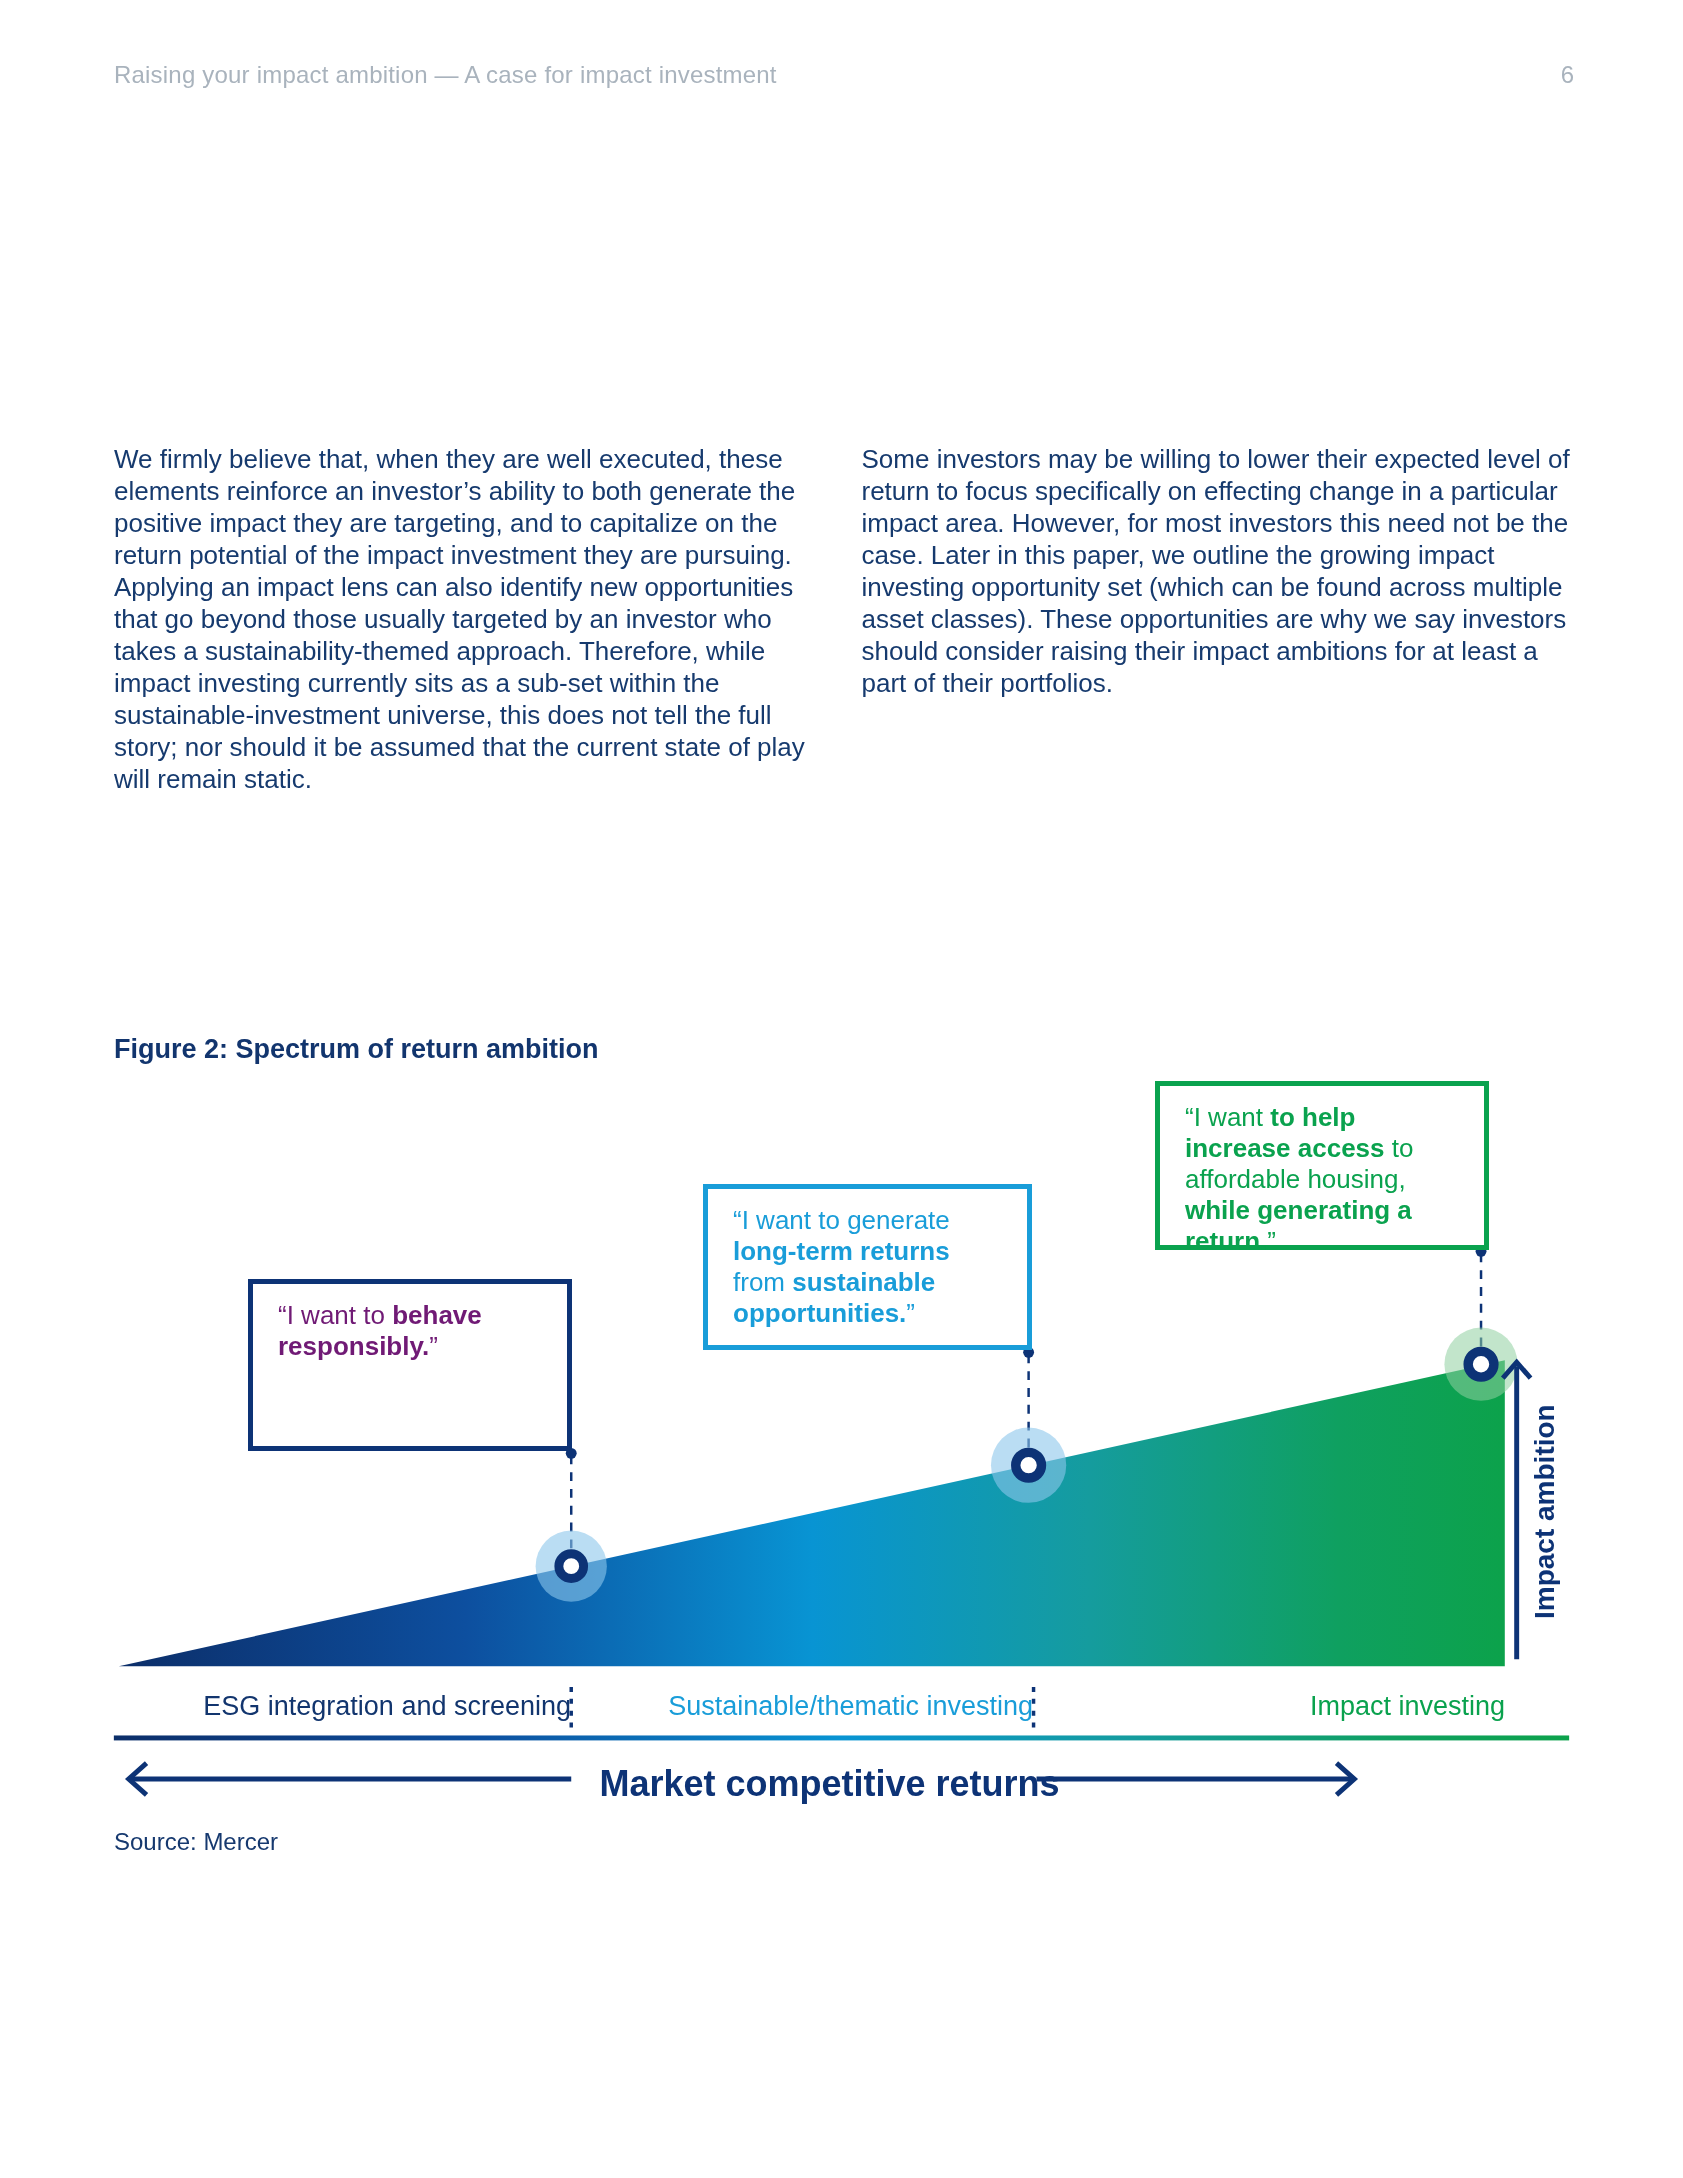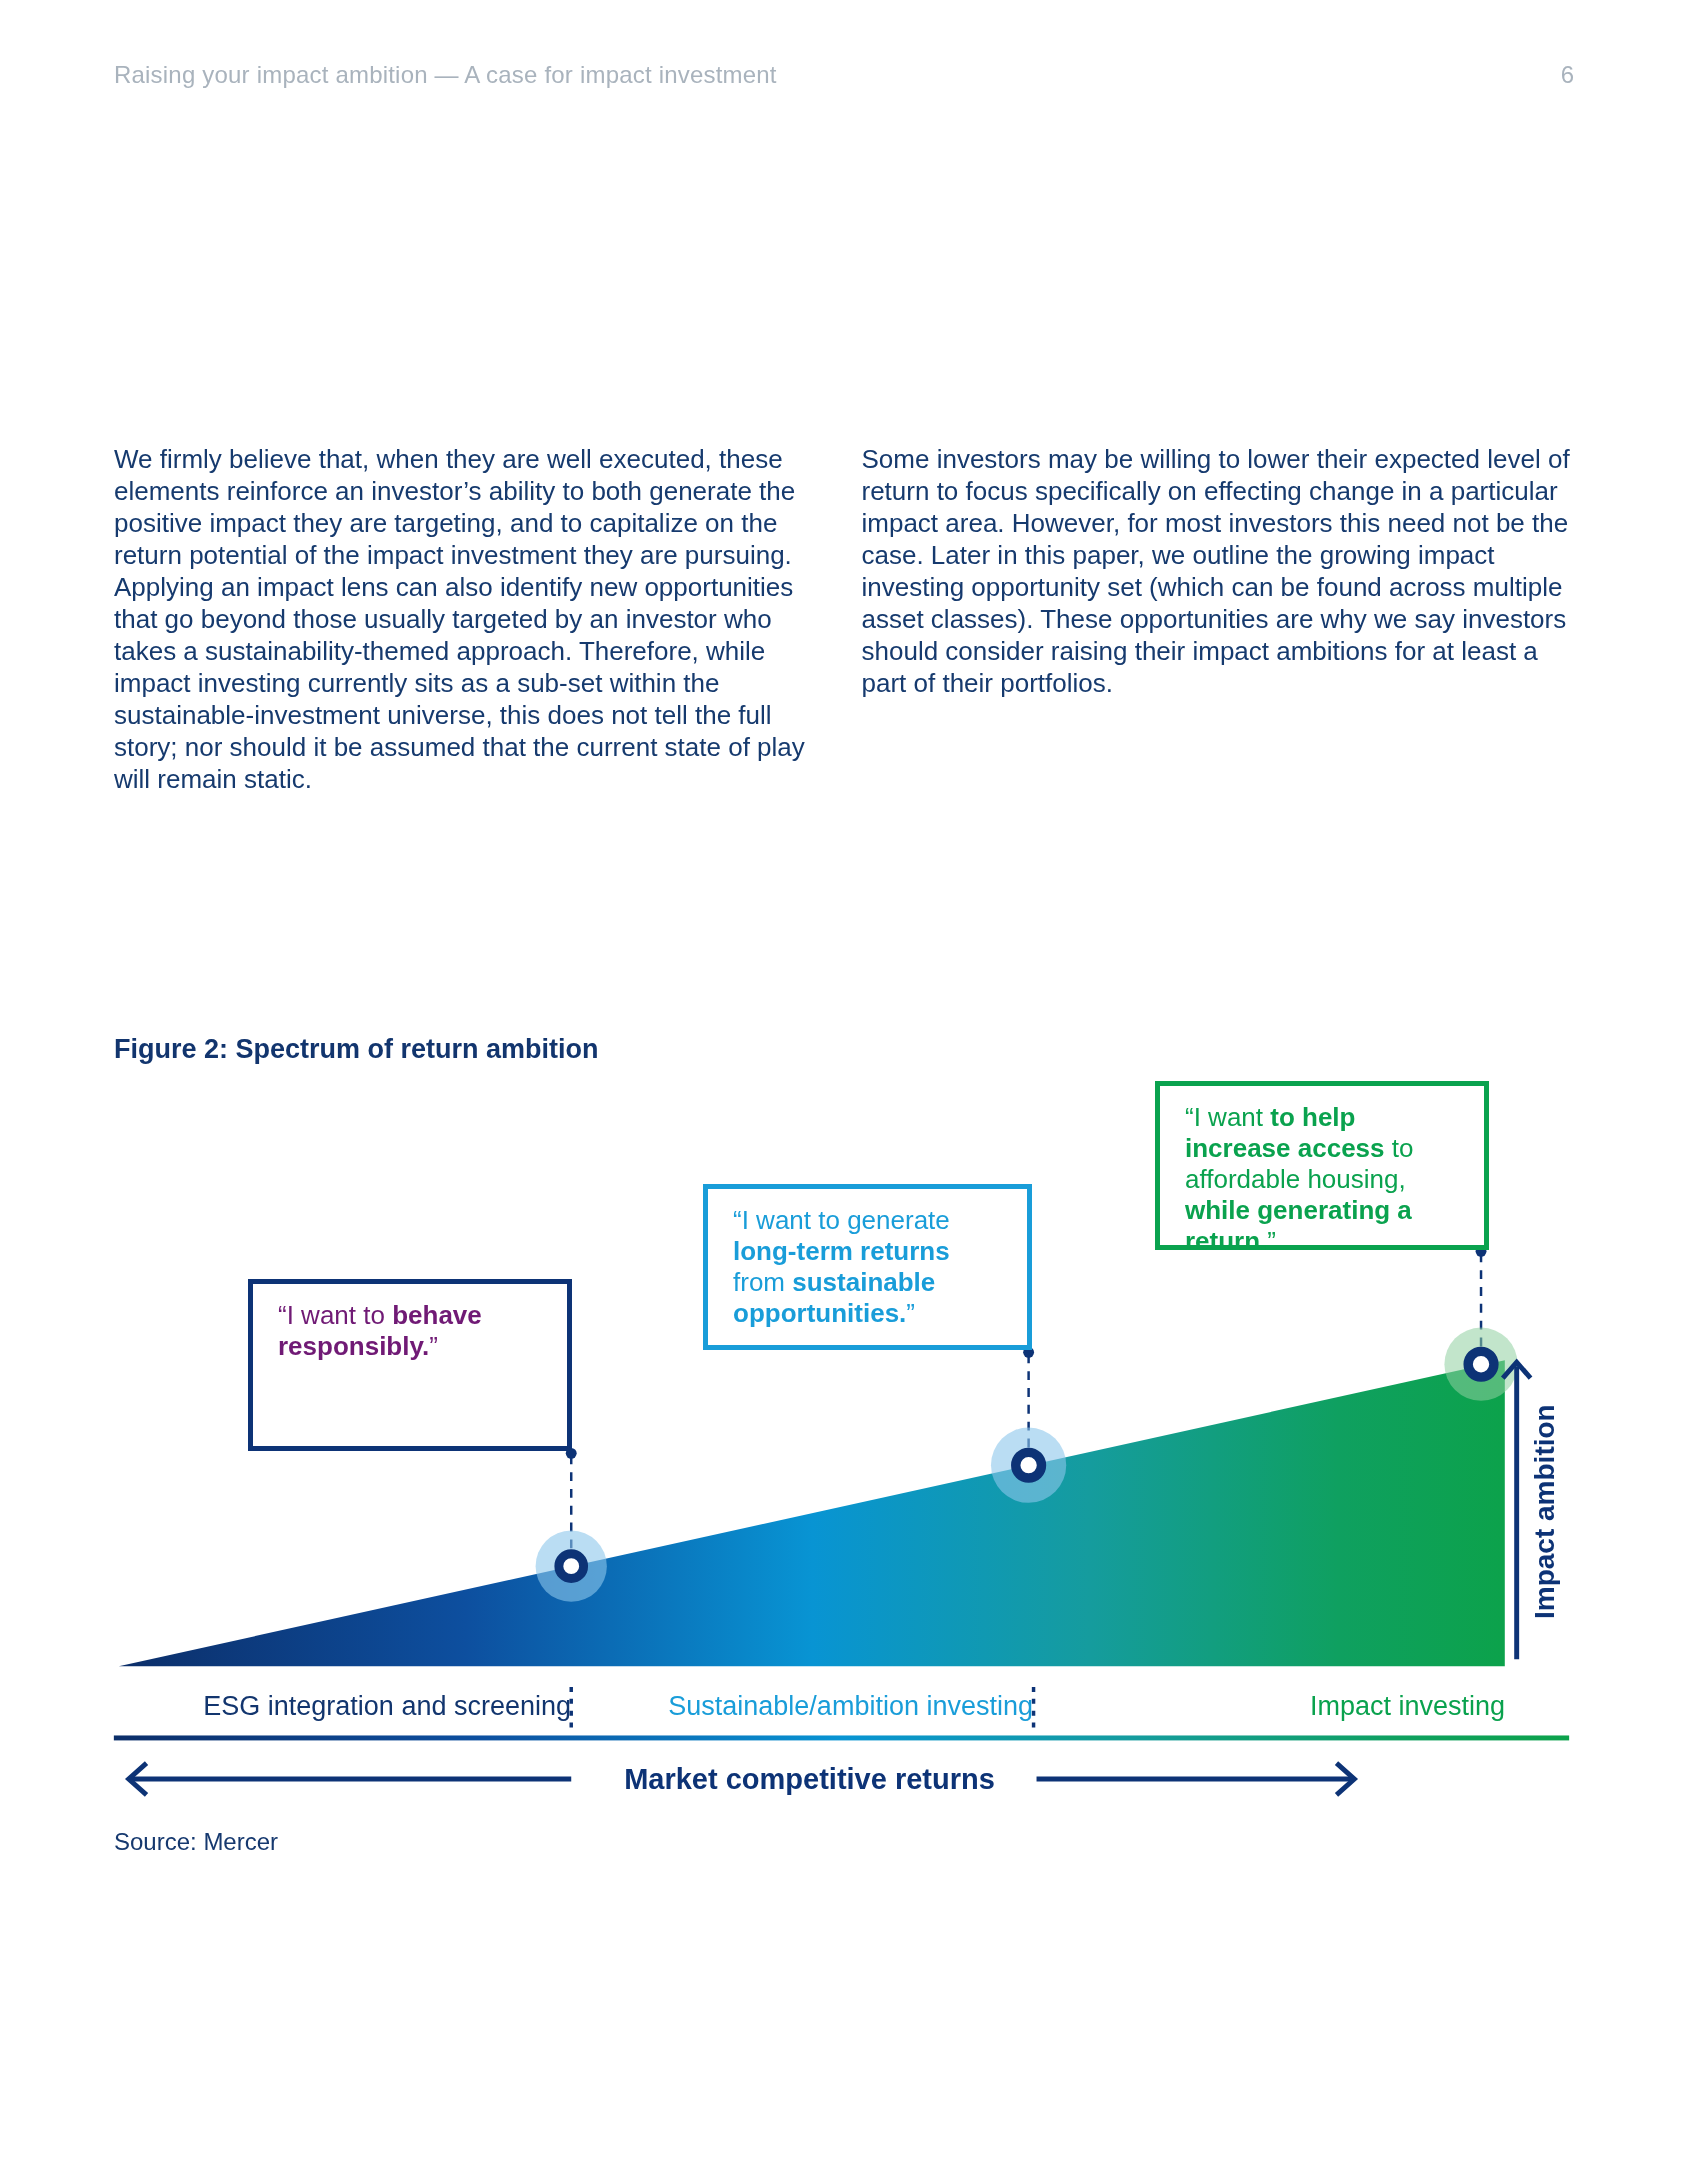--- a/index.html
+++ b/index.html
@@ -37,22 +37,22 @@
   .co-imp  { left: 1155px; top: 1081px; width: 334px; height: 169px; border: 5px solid #0aa24e; color: #0aa24e; }
   .callout b { font-weight: 700; }
 
   svg.layer { left: 0; top: 0; pointer-events: none; }
 
   .cat { top: 1691px; text-align: right; font-size: 27px; }
   .cat-esg { left: 114px;  width: 457px; color: #12356e; }
   .cat-sus { left: 571px;  width: 462px; color: #199dd9; }
   .cat-imp { left: 1034px; width: 471px; color: #0aa24e; }
 
-  .x-axis-label { left: 579px; top: 1763px; width: 461px; text-align: center;
-                  font-size: 29px; font-weight: bold; color: #0d3376; }
+  .x-axis-label { left: 599px; top: 1763px; width: 461px; text-align: center;
+                  font-size: 36px; font-weight: bold; color: #0d3376; }
 
   .y-axis-label { left: 1529px; top: 1384px; height: 255px; width: 40px;
                   writing-mode: vertical-rl; transform: rotate(180deg);
                   text-align: center; font-size: 28px; font-weight: bold; color: #0d3376; }
 
   .source { left: 114px; top: 1828px; font-size: 24px; color: #16396f; }
 </style>
 </head>
 <body>
 
@@ -127,21 +127,21 @@
 
   <div class="callout co-sus">
     <p><span>“I want to generate </span><b>long-term returns</b><span> from </span><b>sustainable opportunities.</b><span>”</span></p>
   </div>
 
   <div class="callout co-imp">
     <p><span>“I want </span><b>to help increase access</b><span> to affordable housing, </span><b>while generating a return.</b><span>”</span></p>
   </div>
 
   <div class="abs cat cat-esg">ESG integration and screening</div>
-  <div class="abs cat cat-sus">Sustainable/ambition investing</div>
+  <div class="abs cat cat-sus">Sustainable/thematic investing</div>
   <div class="abs cat cat-imp">Impact investing</div>
 
   <div class="abs x-axis-label">Market competitive returns</div>
   <div class="abs y-axis-label">Impact ambition</div>
 
   <div class="abs source">Source: Mercer</div>
 
 </div>
 
 

